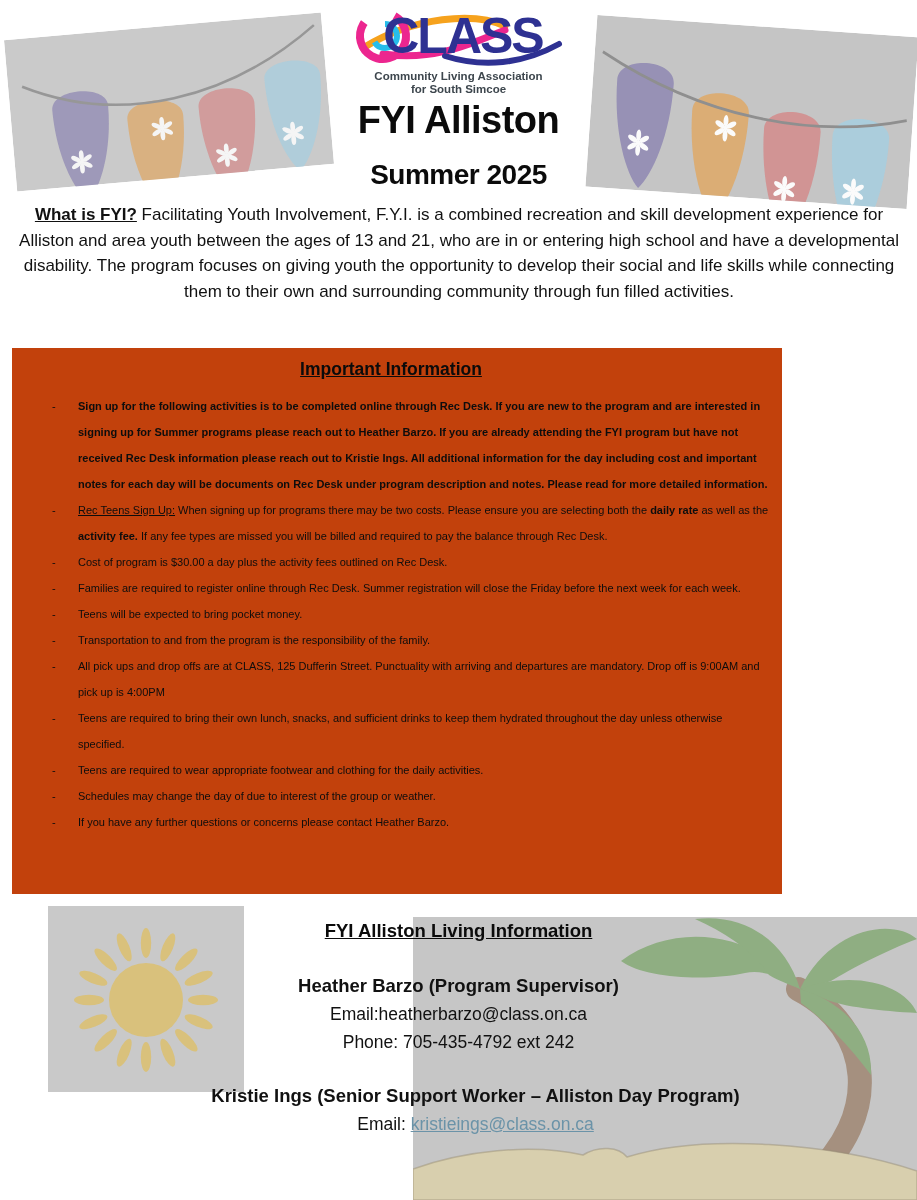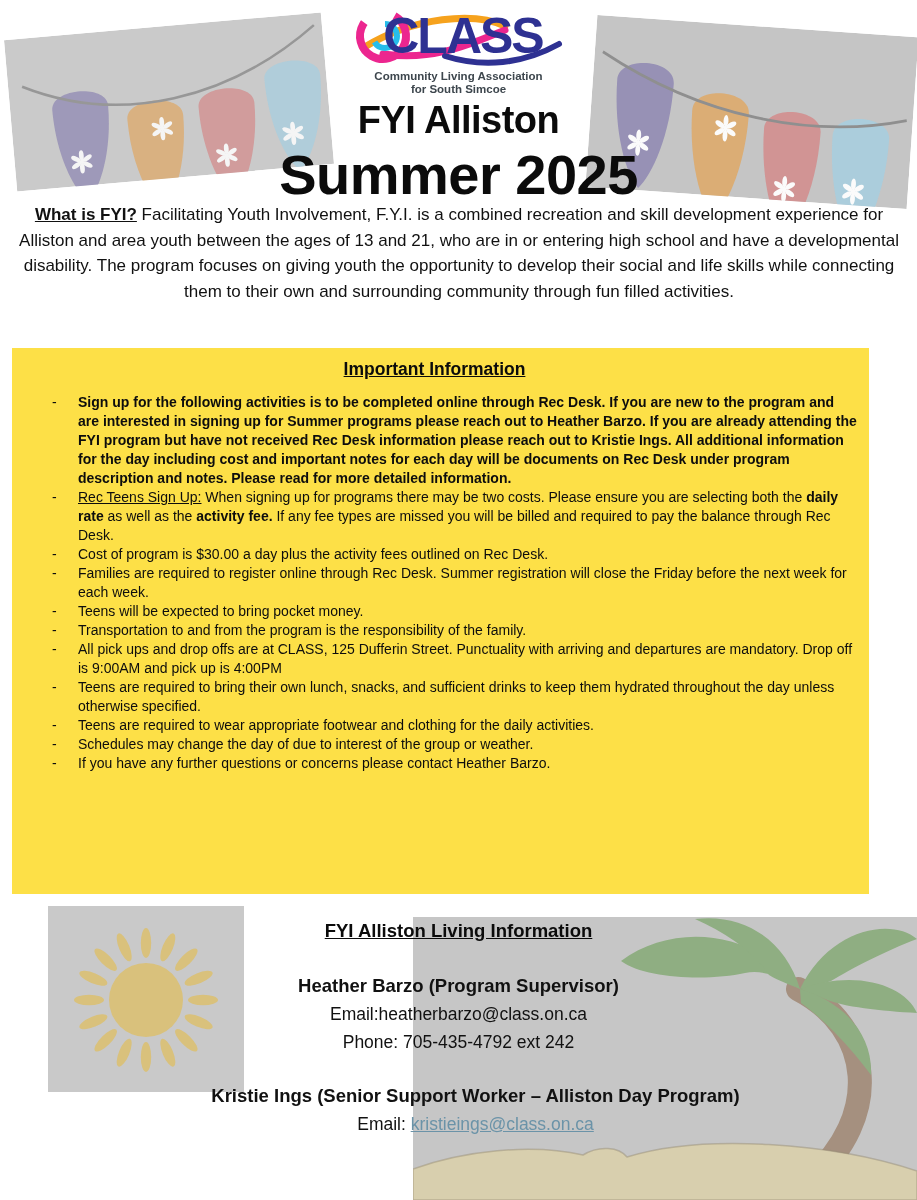--- a/index.html
+++ b/index.html
@@ -14,35 +14,35 @@
   #sun-box{left:48px;top:906px;width:196px;height:186px;}
   #beach-box{left:413px;top:917px;width:504px;height:283px;}
   .deco svg{display:block;width:100%;height:100%;}
 
   .content{position:relative;z-index:1;}
 
   header{position:absolute;left:0;top:6px;width:100%;text-align:center;z-index:1;}
   .logo-sub{font-size:11.5px;line-height:13px;color:#3d464d;font-weight:bold;}
   h1,h2,h3{margin:0;font-weight:bold;color:#0b0b0b;}
   #title-line1{font-size:38px;line-height:44px;margin-top:2px;letter-spacing:-.5px;}
-  #title-line2{font-size:56px;line-height:50px;margin-top:8px;letter-spacing:-.5px;}
+  #title-line2{font-size:28px;line-height:50px;margin-top:8px;letter-spacing:-.5px;}
 
   .intro{
     position:absolute;z-index:1;top:202px;left:18px;width:882px;
     text-align:center;font-size:17px;line-height:25.5px;margin:0;
   }
 
   .info-box{
-    position:absolute;z-index:1;left:12px;top:348px;width:857px;height:546px;
-    background:#fde047;box-sizing:border-box;padding:9px 12px 0 0;
+    position:absolute;z-index:1;left:12px;top:348px;width:770px;height:546px;
+    background:#c2410c;box-sizing:border-box;padding:9px 12px 0 0;
   }
   .info-box h3{font-size:17.5px;text-align:center;text-decoration:underline;margin:2px 0 13px 0;}
   .info-box ul{list-style:none;margin:0 0 0 36px;padding:0;}
   .info-box li{
-    position:relative;padding-left:30px;font-size:14px;line-height:19px;color:#0d0d0d;
+    position:relative;padding-left:30px;font-size:11px;line-height:26px;color:#0d0d0d;
   }
   .info-box li::before{content:"-";position:absolute;left:4px;top:0;}
   .bold{font-weight:bold;}
   .underline{text-decoration:underline;}
 
   .contact{position:absolute;z-index:1;left:0;top:920px;width:100%;text-align:center;}
   .contact h3{font-size:18.5px;text-decoration:underline;margin:0 0 30px 0;}
   .person-name{font-size:18.5px;font-weight:bold;line-height:28px;}
   .person-line{font-size:17.5px;line-height:28px;}
   .person + .person{margin-top:26px;padding-left:34px;}

